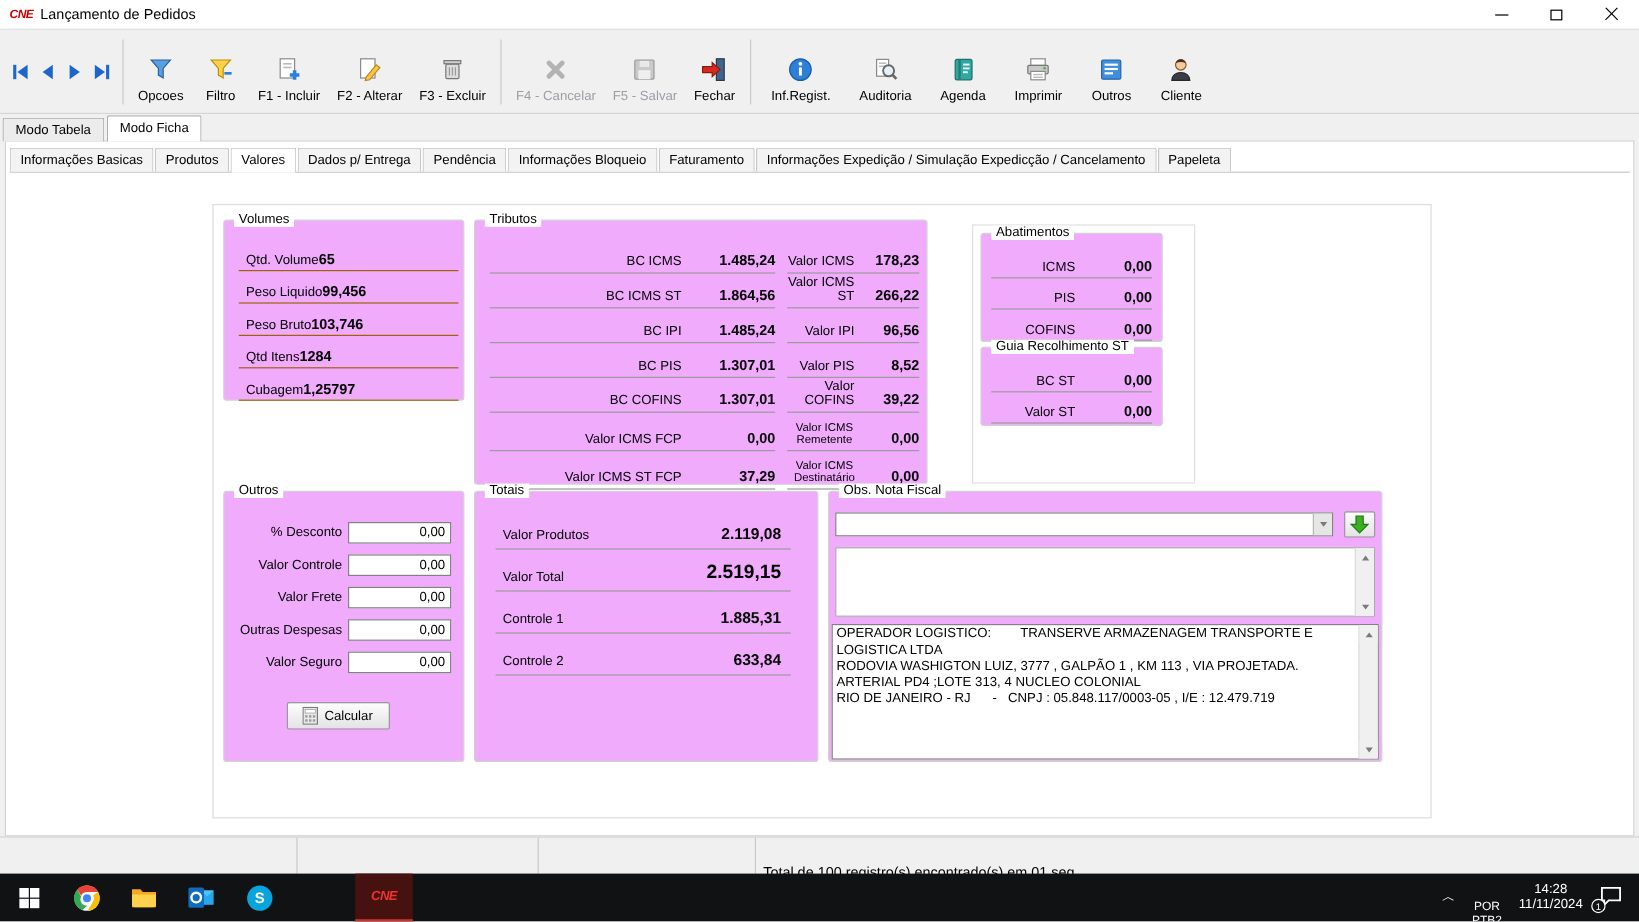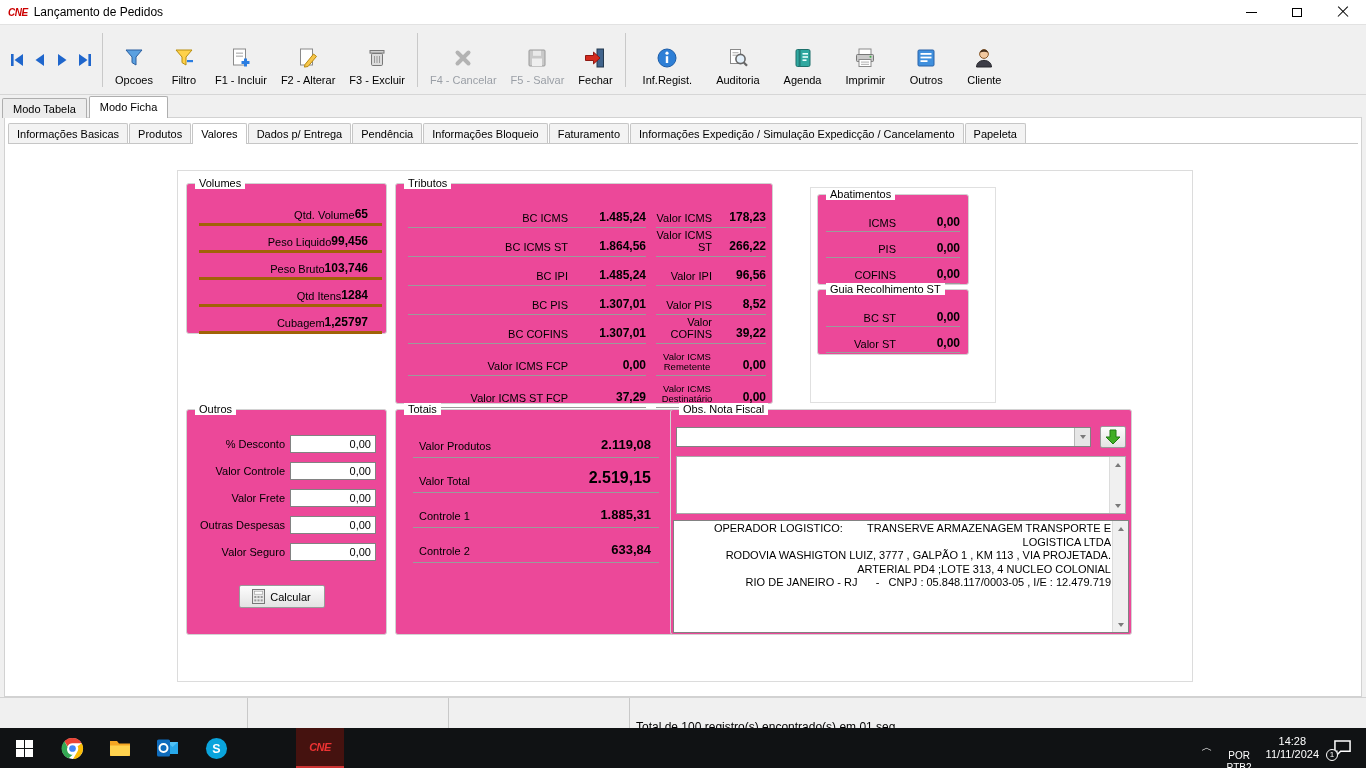--- a/index.html
+++ b/index.html
@@ -35,26 +35,26 @@
   .mode-tab.active { background:#fff; padding-bottom:5px; }
 
   
   .page { position:absolute; left:4px; right:4px; top:117px; bottom:71px; background:#fff; border:1px solid #d2d2d2; }
   .tabs { position:absolute; top:4px; left:3px; right:3px; height:22px; display:flex; align-items:flex-end; border-bottom:1px solid #c6c6c6; }
   .tab { padding:4px 8px 3px 8px; border:1px solid #c6c6c6; border-bottom:none; background:#f3f3f3; margin-right:1px; border-radius:2px 2px 0 0; white-space:nowrap; }
   .tab.active { background:#fff; padding-bottom:4px; margin-bottom:-1px; }
 
   .inner-panel { position:absolute; left:172px; top:52px; width:1016px; height:512px; border:1px solid #dcdcdc; background:#fff; }
 
-  .gbox { position:absolute; border:1px solid #d2d2d2; border-radius:3px; background:#ec4899; }
+  .gbox { position:absolute; border:1px solid #d2d2d2; border-radius:3px; background:#f0abfc; }
   .gtitle { position:absolute; top:-7px; left:8px; background:#fff; padding:0 4px; font-size:11px; }
 
   
   .vol-rows { padding-top:16px; }
-  .vol-row { display:flex; justify-content:flex-end; align-items:flex-end; border-bottom:3px solid #a16207; height:26px; margin:0 4px 1px 12px; padding:0 2px 2px 6px; }
+  .vol-row { display:flex; justify-content:flex-start; align-items:flex-end; border-bottom:1px solid #a16207; height:26px; margin:0 4px 1px 12px; padding:0 2px 2px 6px; }
   .vol-row .val { font-weight:bold; font-size:12px; padding-right:12px; }
 
   
   .trib-rows { padding:16px 6px 0 12px; }
   .trib-row { display:flex; gap:10px; height:28px; align-items:flex-end; margin-bottom:1px; }
   .trib-row.tall { height:31px; }
   .trib-cell { display:flex; align-items:flex-end; border-bottom:1px solid #9b9b9b; padding-bottom:3px; }
   .trib-cell.c1 { width:238px; }
   .trib-cell.c2 { width:110px; }
   .trib-cell .lab { flex:1; text-align:right; padding-right:12px; }
@@ -496,21 +496,21 @@
             <span class="lab">Controle 1</span>
             <span class="val">1.885,31</span>
           </div>
         <div class="tot-row">
             <span class="lab">Controle 2</span>
             <span class="val">633,84</span>
           </div>
       </div>
     </div>
 
-    <div class="gbox" style="left:492px; top:238px; width:462px; height:226px;text-align:right;">
+    <div class="gbox" style="left:512px; top:238px; width:462px; height:226px;">
       <span class="gtitle">Obs. Nota Fiscal</span>
       <div class="combo-row">
         <div class="combo">
           <span class="combo-val"></span>
           <span class="combo-btn">
               <span class="arr down"></span>
             </span>
         </div>
         <button class="green-btn">
           <svg width="16" height="16" viewBox="0 0 16 16">

